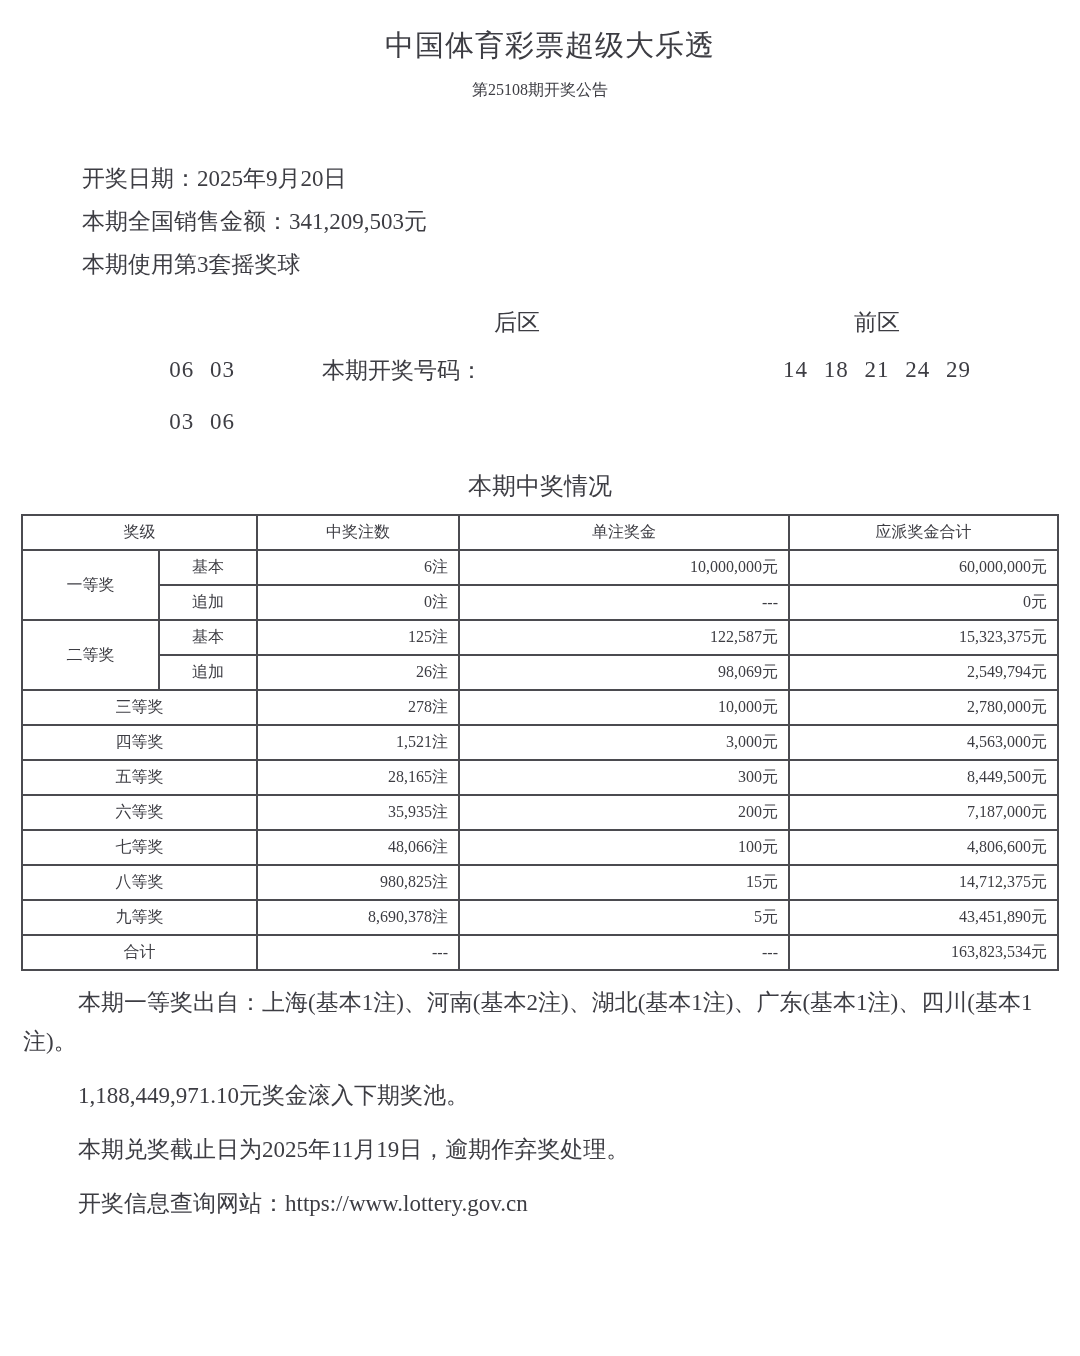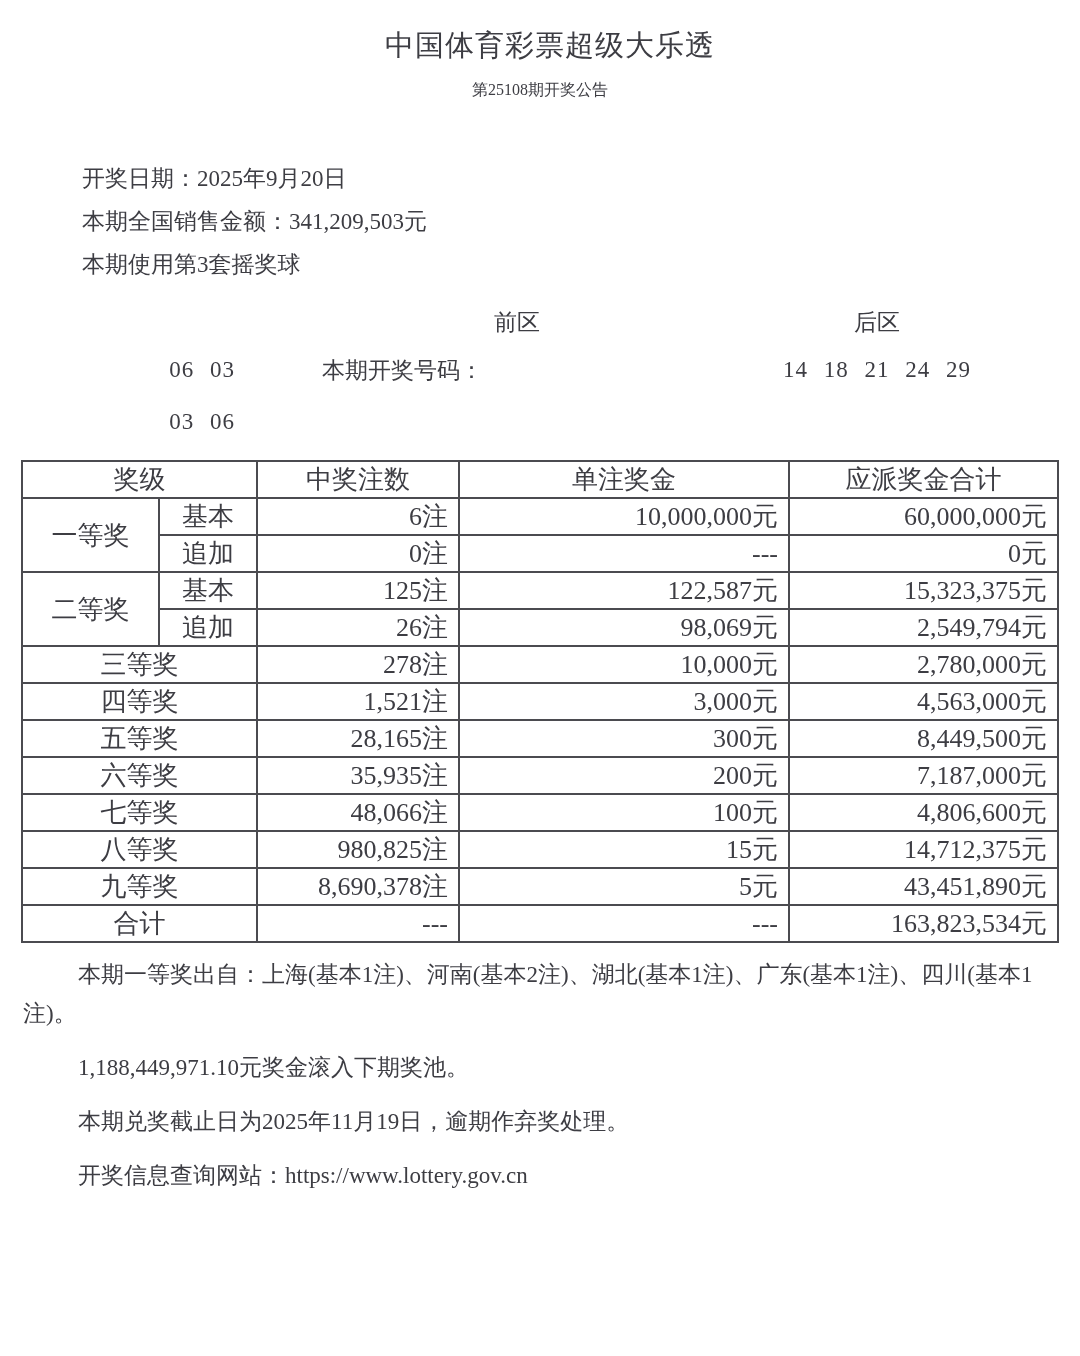--- a/index.html
+++ b/index.html
@@ -51,21 +51,21 @@
   .table-title {
     text-align: center;
     font-size: 24px;
     margin-top: 22px;
   }
   table.prize {
     border-collapse: collapse;
     margin: 12px auto 0 auto;
     width: 1036px;
     table-layout: fixed;
-    font-size: 26px;
+    font-size: 16px;
   }
   .prize th, .prize td {
     border: 2px solid #4b4b50;
     height: 33px;
     padding: 0;
     font-weight: normal;
     text-align: center;
     overflow: hidden;
     white-space: nowrap;
   }
@@ -92,30 +92,31 @@
   <div class="page-subtitle">第25108期开奖公告</div>
 
   <div class="info-block">
     <div class="info-line">开奖日期：2025年9月20日</div>
     <div class="info-line">本期全国销售金额：341,209,503元</div>
     <div class="info-line">本期使用第3套摇奖球</div>
   </div>
 
   <div class="zones">
     <div class="zone-cell zone-head-row"></div>
+    <div class="zone-cell zc-center zone-head-row">后区</div>
     <div class="zone-cell zc-center zone-head-row">前区</div>
-    <div class="zone-cell zc-center zone-head-row">后区</div>
 
     <div class="zone-cell zc-center zone-num-row ball-nums">06 03</div>
 
     <div class="zone-cell zone-num-row">本期开奖号码：</div>
     <div class="zone-cell zc-center zone-num-row ball-nums">14 18 21 24 29</div>
     <div class="zone-cell zc-center zone-num-row ball-nums">03 06</div>
   </div>
 
+  <div class="table-title">本期中奖情况</div>
 
   <table class="prize">
     <colgroup>
       <col style="width:137px">
         <col style="width:98px">
         <col style="width:202px">
         <col style="width:330px">
         <col style="width:269px">
     </colgroup>
     <tbody>

